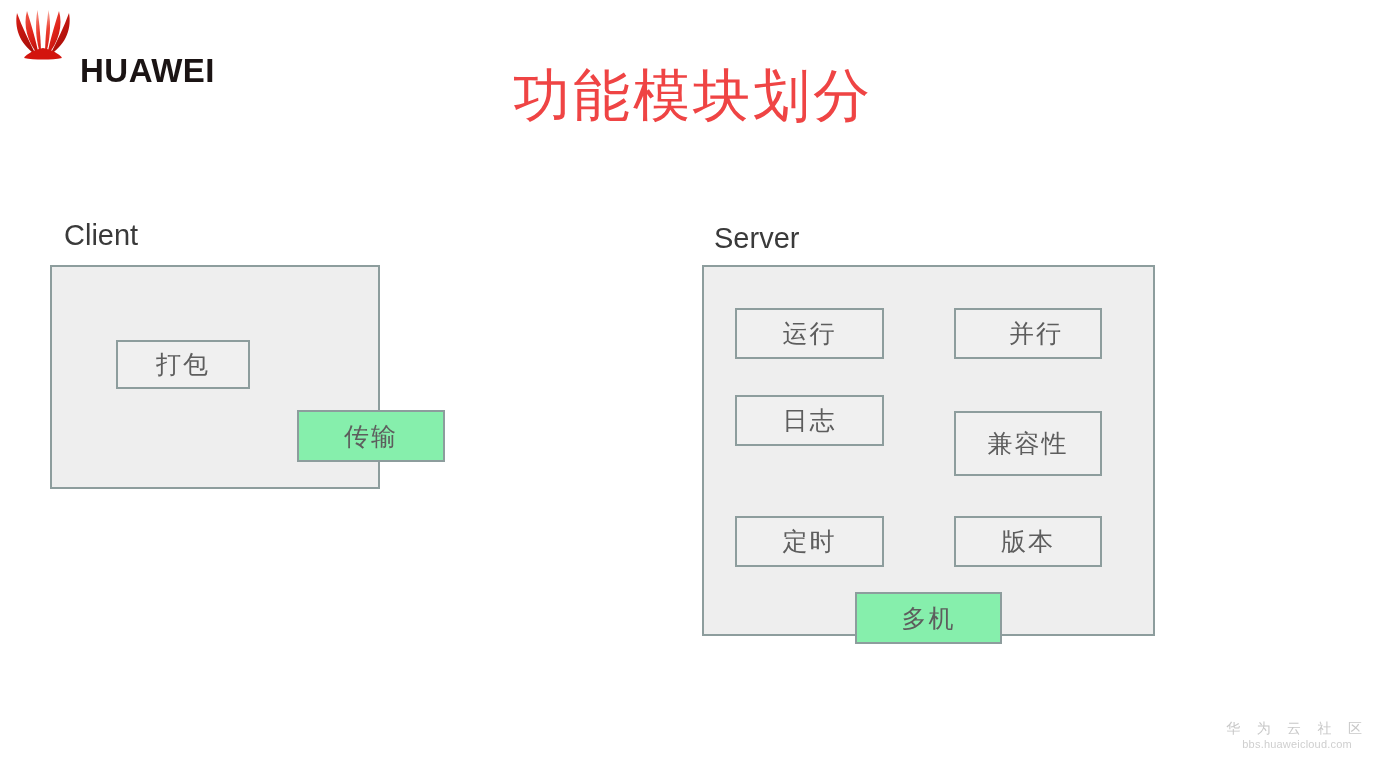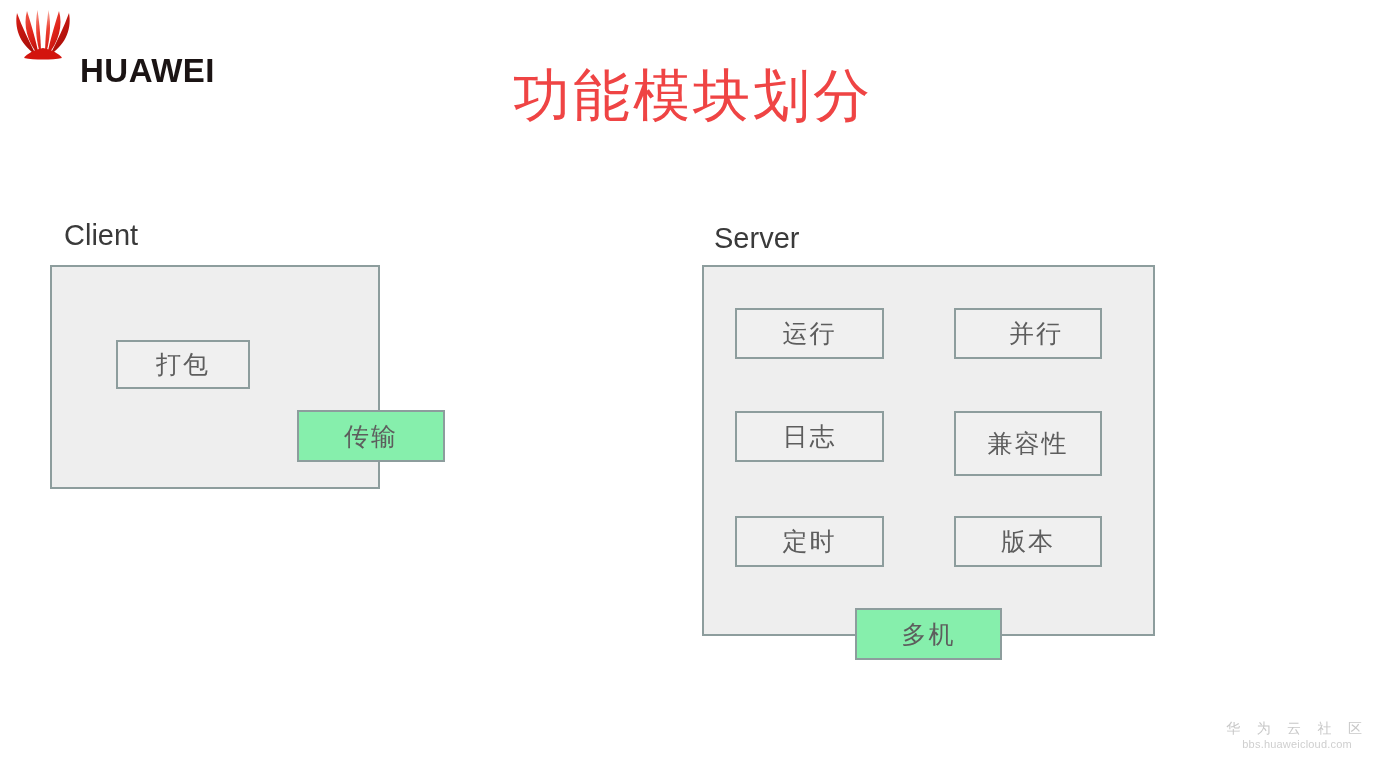--- a/index.html
+++ b/index.html
@@ -107,25 +107,25 @@
     z-index: 5;
   }
 
   
   #box-pack     { left: 116px; top: 340px; width: 134px; height: 49px; }
   #box-transfer { left: 297px; top: 410px; width: 148px; height: 52px; }
 
   
   #box-run      { left: 735px;  top: 308px; width: 149px; height: 51px; }
   #box-parallel { left: 954px;  top: 308px; width: 148px; height: 51px; padding-left: 16px; }
-  #box-log      { left: 735px;  top: 411px; width: 149px; height: 51px; }
+  #box-log      { left: 735px;  top: 395px; width: 149px; height: 51px; }
   #box-compat   { left: 954px;  top: 411px; width: 148px; height: 65px; }
   #box-timer    { left: 735px;  top: 516px; width: 149px; height: 51px; }
   #box-version  { left: 954px;  top: 516px; width: 148px; height: 51px; }
-  #box-multi    { left: 855px;  top: 608px; width: 147px; height: 52px; }
+  #box-multi    { left: 855px;  top: 592px; width: 147px; height: 52px; }
 
   
   .watermark {
     position: absolute;
     right: 18px;
     bottom: 16px;
     text-align: center;
     user-select: none;
   }
   .watermark-cn {

